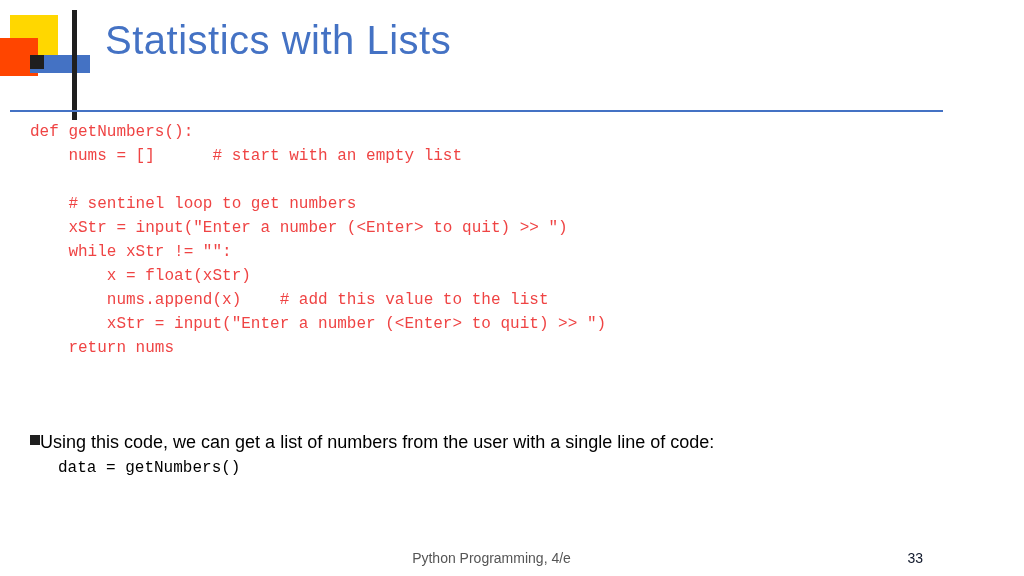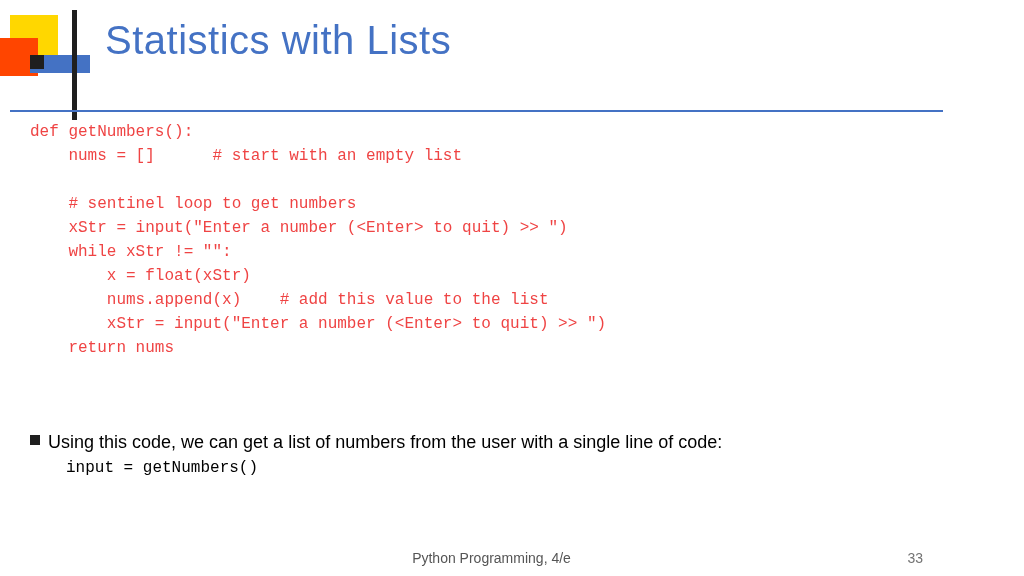--- a/index.html
+++ b/index.html
@@ -67,21 +67,20 @@
     .bullet-section {
       position: absolute;
       top: 430px;
       left: 30px;
       right: 30px;
     }
 
     .bullet-item {
       display: flex;
       align-items: flex-start;
-      gap: 8px;
       margin-bottom: 4px;
     }
 
     .bullet-square {
       width: 10px;
       height: 10px;
       background: #1F1F1F;
       flex-shrink: 0;
       margin-top: 5px;
     }
@@ -117,21 +116,21 @@
       color: #555555;
       font-family: Arial, sans-serif;
       position: absolute;
       left: 50%;
       transform: translateX(-50%);
       margin-left: 15px;
     }
 
     .footer-right {
       font-size: 14px;
-      color: #737373;
+      color: #0f172a;
       font-family: Arial, sans-serif;
       margin-left: auto;
     }
 
     
     .corner-svg {
       position: absolute;
       top: 0;
       left: 0;
     }
@@ -171,21 +170,21 @@
         nums.append(x)    # add this value to the list
         xStr = input("Enter a number (&lt;Enter&gt; to quit) &gt;&gt; ")
     return nums</div>
   </div>
 
   <div class="bullet-section">
     <div class="bullet-item">
       <div class="bullet-square"></div>
       <div>
         <span class="bullet-text">Using this code, we can get a list of numbers from the user with a single line of code:</span>
-        <span class="bullet-code">input = getNumbers()</span>
+        <span class="bullet-code">data = getNumbers()</span>
       </div>
     </div>
   </div>
 
   <div class="footer">
     <span></span>
     <span class="footer-center">Python Programming, 4/e</span>
     <span class="footer-right">33</span>
   </div>
 

